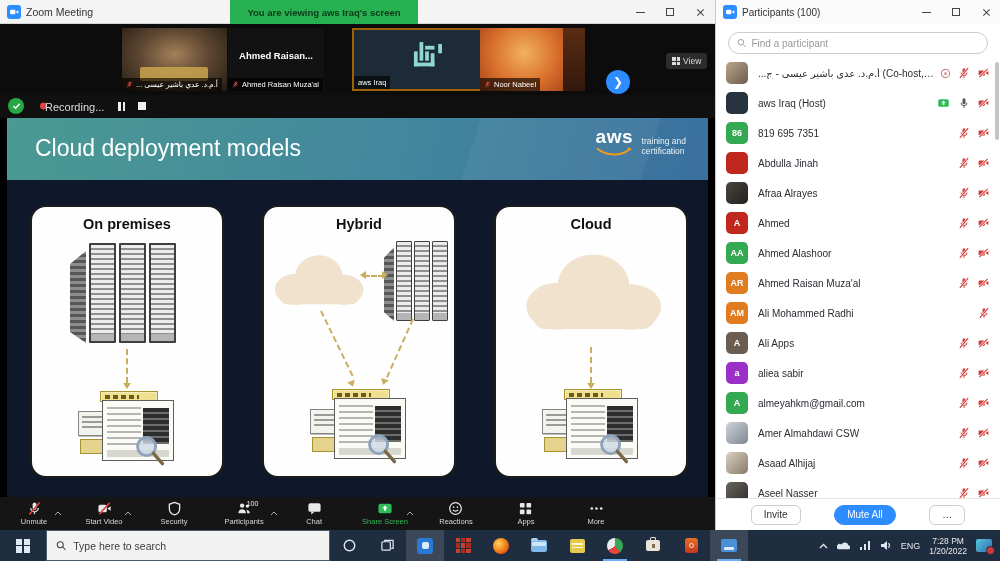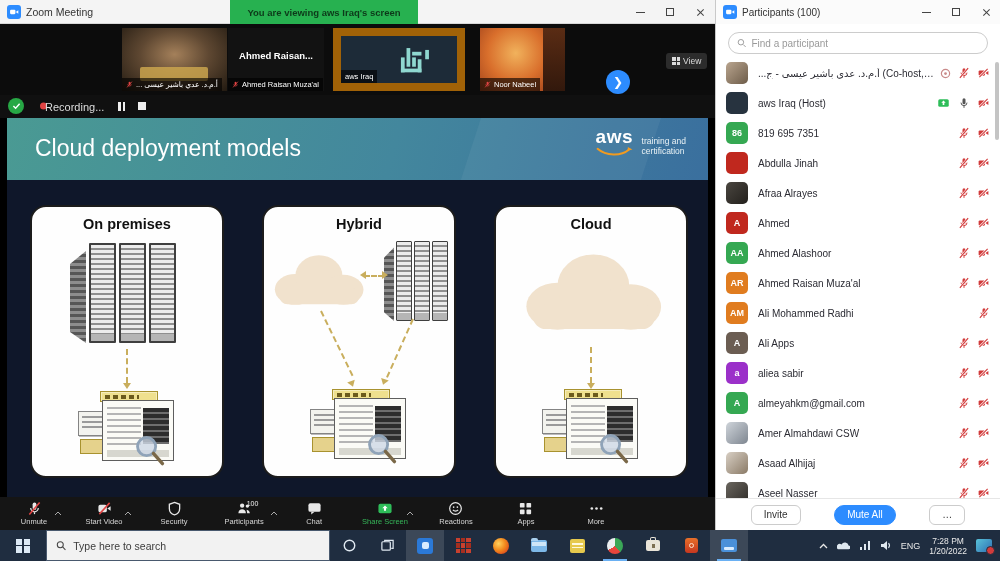--- a/index.html
+++ b/index.html
@@ -22,22 +22,22 @@
   .wc .x:before{transform:rotate(45deg)}.wc .x:after{transform:rotate(-45deg)}
 
   
   #vstrip{left:0;top:24px;width:715px;height:71px;background:#0c0c0c}
   .vtile{position:absolute;top:4px;height:63px;background:#161616;overflow:hidden}
   .vlabel{position:absolute;left:0;bottom:0;display:flex;align-items:center;gap:3px;background:rgba(0,0,0,.62);color:#fff;font-size:7.5px;padding:2px 4px;max-width:100%;white-space:nowrap}
   #tile1{left:122px;width:105px;background:radial-gradient(ellipse at 50% 42%,#a4805a 0%,#5f4832 46%,#221a11 100%)}
   #tile1 .desk{position:absolute;left:18px;bottom:10px;width:68px;height:14px;background:#caa44e;border-radius:2px;opacity:.85}
   #tile2{left:228px;width:96px;background:#121212}
   #tile2 .center-name{position:absolute;left:0;top:22px;width:100%;text-align:center;color:#fff;font-size:9.5px;font-weight:bold}
-  #tile3{left:333px;width:132px;background:#1d2b38;border:8px solid #a16207}
-  #tile4{left:480px;width:85px;background:radial-gradient(circle at 42% 40%,#f1b25c 0%,#d96f2c 45%,#8a3014 100%)}
+  #tile3{left:352px;width:132px;background:#1d2b38;border:2px solid #a16207}
+  #tile4{left:480px;width:105px;background:radial-gradient(circle at 42% 40%,#f1b25c 0%,#d96f2c 45%,#8a3014 100%)}
   #tile4 .shelf{position:absolute;right:0;top:0;width:22px;height:100%;background:linear-gradient(180deg,#5a2c14,#32180c)}
   #next-btn{left:606px;top:46px;width:24px;height:24px;border-radius:50%;background:#2d8cff;color:#fff;font-size:12px;display:flex;align-items:center;justify-content:center;cursor:pointer}
   #view-btn{left:666px;top:29px;height:16px;padding:0 6px;background:#2c2c2c;border-radius:3px;color:#ddd;font-size:8.5px;display:flex;align-items:center;gap:3px;cursor:pointer}
   .grid-glyph{width:8px;height:8px;display:grid;grid-template-columns:1fr 1fr;gap:1px}
   .grid-glyph i{background:#ddd}
 
   
   #recbar{left:0;top:95px;width:715px;height:23px;background:#101010;display:flex;align-items:center}
   #shield{position:absolute;left:8px;top:3px;width:16px;height:16px;border-radius:50%;background:#27a845;display:flex;align-items:center;justify-content:center}
   #rec-dot{position:absolute;left:40px;top:11px;width:7px;height:7px;border-radius:50%;background:#e04343;transform:translateY(-50%)}

